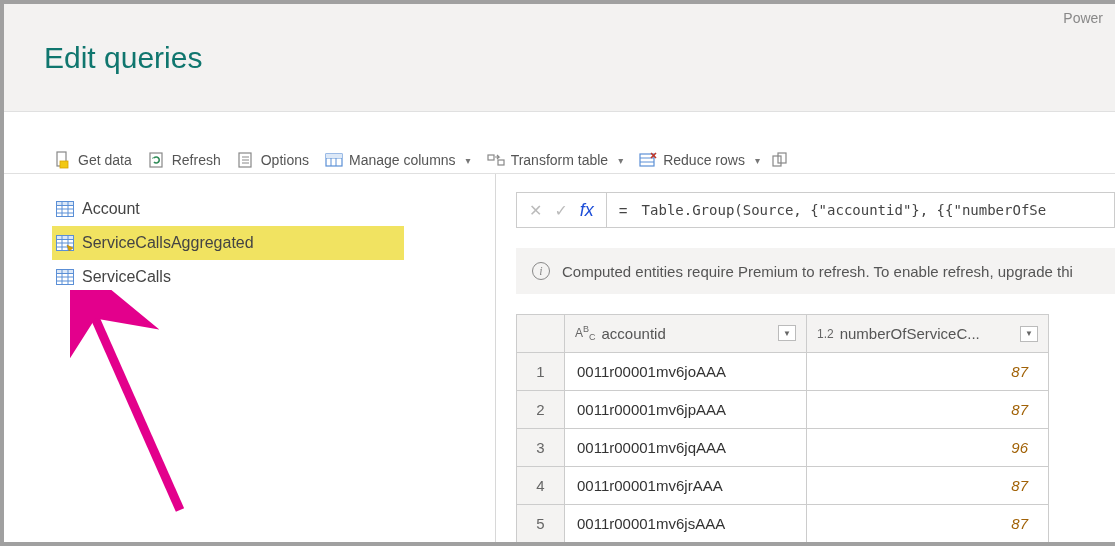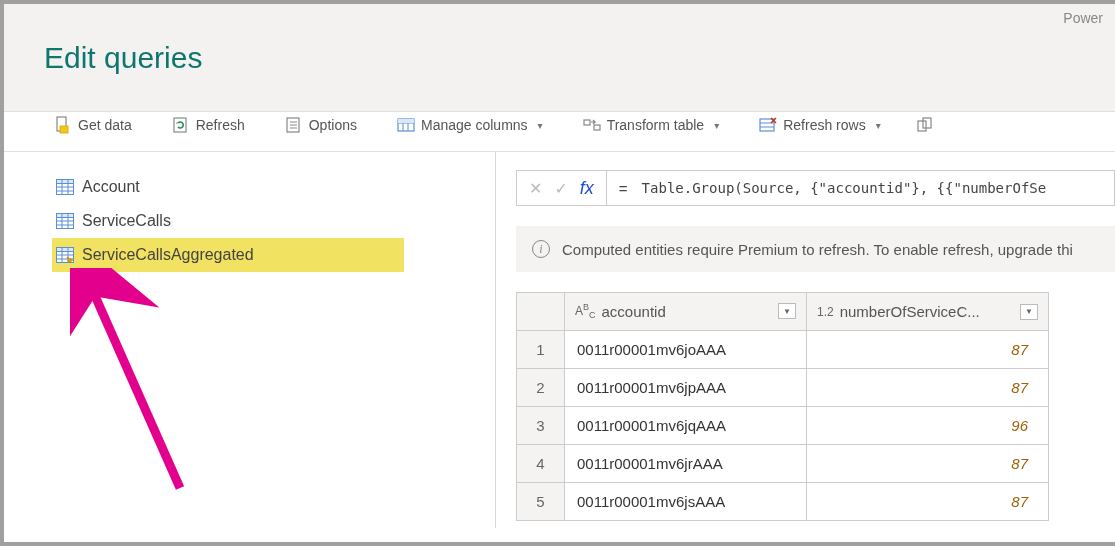--- a/index.html
+++ b/index.html
@@ -32,24 +32,24 @@
     }
     .header-brand {
       position: absolute;
       top: 6px;
       right: 12px;
       font-size: 14px;
       color: #888;
     }
     
     .toolbar {
-      height: 40px;
-      display: flex;
-      align-items: flex-start;
-      gap: 24px;
+      height: 62px;
+      display: flex;
+      align-items: flex-end;
+      gap: 0;
       padding: 0 40px 0 42px;
       border-bottom: 1px solid #e0e0e0;
       background: #fff;
     }
     .tb-btn {
       display: inline-flex;
       align-items: center;
       gap: 6px;
       padding: 4px 8px;
       cursor: pointer;
@@ -267,21 +267,21 @@
   <div class="tb-btn">
     <span class="tb-icon">
       <svg viewBox="0 0 18 18">
           <rect x="1" y="3" width="14" height="12" fill="none" stroke="#5b8fd6" stroke-width="1.2"></rect>
           <line x1="1" y1="7" x2="15" y2="7" stroke="#5b8fd6"></line>
           <line x1="1" y1="11" x2="15" y2="11" stroke="#5b8fd6"></line>
           <line x1="12" y1="2" x2="17" y2="7" stroke="#c0392b" stroke-width="1.6"></line>
           <line x1="17" y1="2" x2="12" y2="7" stroke="#c0392b" stroke-width="1.6"></line>
         </svg>
     </span>
-    <span>Refresh rows</span>
+    <span>Reduce rows</span>
     <span class="chev">▾</span>
   </div>
   <div class="tb-btn" style="padding:4px 4px;">
     <span class="tb-icon">
       <svg viewBox="0 0 18 18">
           <rect x="1" y="5" width="8" height="10" fill="none" stroke="#888" stroke-width="1.2"></rect>
           <rect x="6" y="2" width="8" height="10" fill="none" stroke="#888" stroke-width="1.2"></rect>
         </svg>
     </span>
   </div>
@@ -297,46 +297,46 @@
               <rect x="0.5" y="0.5" width="17" height="15" fill="#fff" stroke="#5b8fd6"></rect>
               <rect x="0.5" y="0.5" width="17" height="4" fill="#dce8f7" stroke="#5b8fd6"></rect>
               <line x1="6" y1="0.5" x2="6" y2="15.5" stroke="#5b8fd6"></line>
               <line x1="12" y1="0.5" x2="12" y2="15.5" stroke="#5b8fd6"></line>
               <line x1="0.5" y1="8" x2="17.5" y2="8" stroke="#5b8fd6"></line>
               <line x1="0.5" y1="12" x2="17.5" y2="12" stroke="#5b8fd6"></line>
             </svg>
         </span>
         <span>Account</span>
       </div>
-      <div class="query-item">
-        <span class="table-icon">
-          <svg viewBox="0 0 18 16">
-              <rect x="0.5" y="0.5" width="17" height="15" fill="#fff" stroke="#5b8fd6"></rect>
-              <rect x="0.5" y="0.5" width="17" height="4" fill="#dce8f7" stroke="#5b8fd6"></rect>
-              <line x1="6" y1="0.5" x2="6" y2="15.5" stroke="#5b8fd6"></line>
-              <line x1="12" y1="0.5" x2="12" y2="15.5" stroke="#5b8fd6"></line>
-              <line x1="0.5" y1="8" x2="17.5" y2="8" stroke="#5b8fd6"></line>
-              <line x1="0.5" y1="12" x2="17.5" y2="12" stroke="#5b8fd6"></line>
-            </svg>
-        </span>
-        <span>ServiceCalls</span>
-      </div>
       <div class="query-item selected">
         <span class="table-icon">
           <svg viewBox="0 0 18 16">
               <rect x="0.5" y="0.5" width="17" height="15" fill="#fff" stroke="#5b8fd6"></rect>
               <rect x="0.5" y="0.5" width="17" height="4" fill="#dce8f7" stroke="#5b8fd6"></rect>
               <line x1="6" y1="0.5" x2="6" y2="15.5" stroke="#5b8fd6"></line>
               <line x1="12" y1="0.5" x2="12" y2="15.5" stroke="#5b8fd6"></line>
               <line x1="0.5" y1="8" x2="17.5" y2="8" stroke="#5b8fd6"></line>
               <line x1="0.5" y1="12" x2="17.5" y2="12" stroke="#5b8fd6"></line>
               <path d="M11 10 L17 13 L13 16 Z" fill="#d9a300" stroke="#b07800" stroke-width="0.5"></path>
             </svg>
         </span>
         <span>ServiceCallsAggregated</span>
+      </div>
+      <div class="query-item">
+        <span class="table-icon">
+          <svg viewBox="0 0 18 16">
+              <rect x="0.5" y="0.5" width="17" height="15" fill="#fff" stroke="#5b8fd6"></rect>
+              <rect x="0.5" y="0.5" width="17" height="4" fill="#dce8f7" stroke="#5b8fd6"></rect>
+              <line x1="6" y1="0.5" x2="6" y2="15.5" stroke="#5b8fd6"></line>
+              <line x1="12" y1="0.5" x2="12" y2="15.5" stroke="#5b8fd6"></line>
+              <line x1="0.5" y1="8" x2="17.5" y2="8" stroke="#5b8fd6"></line>
+              <line x1="0.5" y1="12" x2="17.5" y2="12" stroke="#5b8fd6"></line>
+            </svg>
+        </span>
+        <span>ServiceCalls</span>
       </div>
     </div>
 
     <svg class="annot" width="160" height="240">
       <defs>
         <marker id="ah" markerWidth="12" markerHeight="12" refX="6" refY="6" orient="auto">
           <path d="M0,0 L12,6 L0,12 L4,6 Z" fill="#e3008c"></path>
         </marker>
       </defs>
       <line x1="110" y1="220" x2="18" y2="12" stroke="#e3008c" stroke-width="9" marker-end="url(#ah)"></line>

